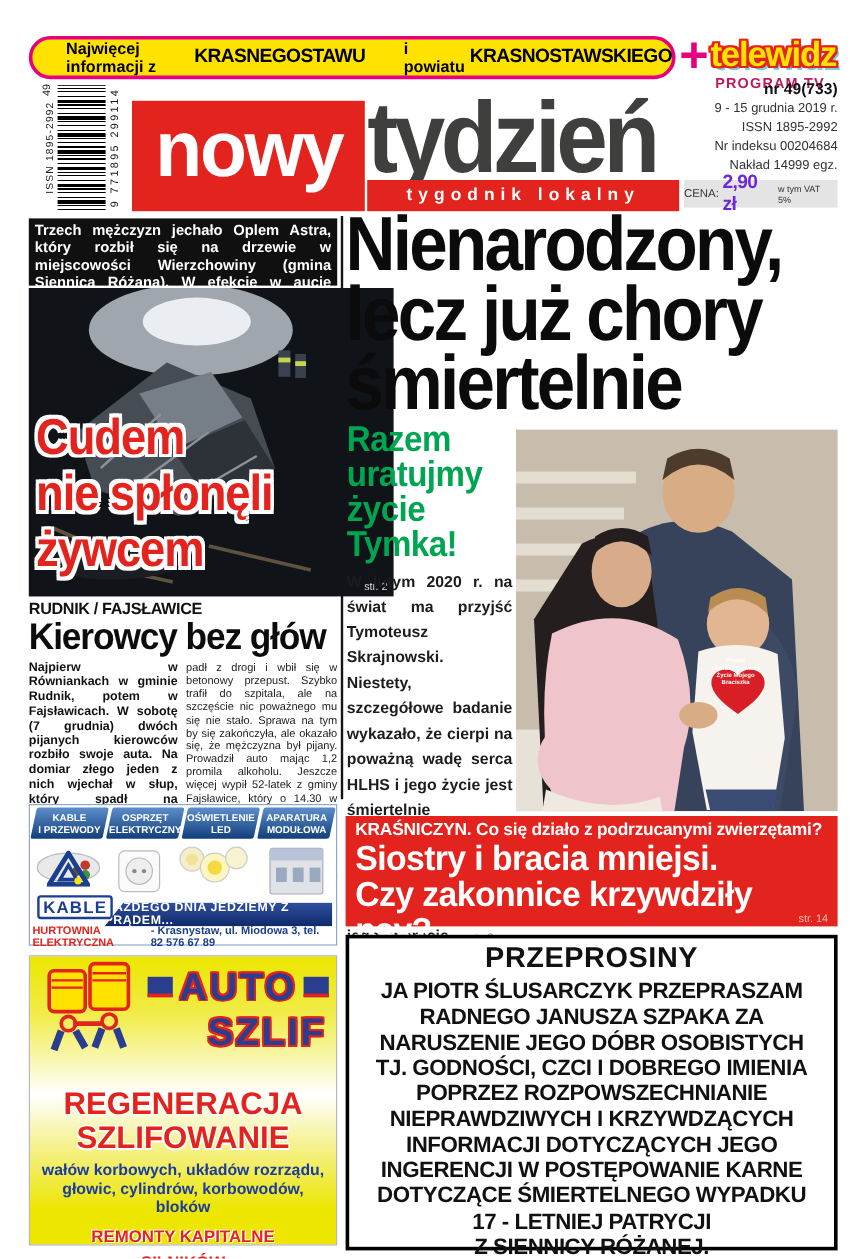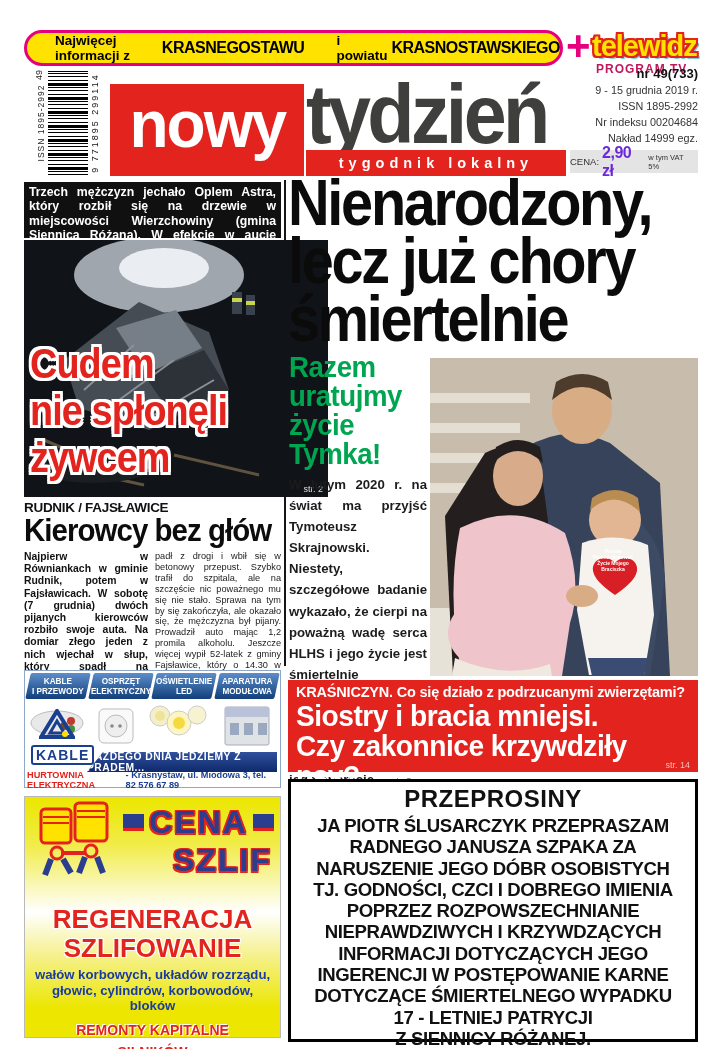--- a/index.html
+++ b/index.html
@@ -284,21 +284,21 @@
         <rect x="8" y="8" width="30" height="34" rx="4" fill="#ffe200" stroke="#e3231d" stroke-width="3"></rect>
         <rect x="42" y="2" width="32" height="38" rx="4" fill="#ffe200" stroke="#e3231d" stroke-width="3"></rect>
         <path d="M10 16 h26 M10 22 h26 M44 10 h28 M44 16 h28" stroke="#e3231d" stroke-width="2"></path>
         <circle cx="24" cy="52" r="6" fill="none" stroke="#e3231d" stroke-width="3"></circle>
         <circle cx="58" cy="50" r="6" fill="none" stroke="#e3231d" stroke-width="3"></circle>
         <path d="M18 58 l-6 16 M30 58 l8 14 M52 56 l-6 16 M64 56 l6 16" stroke="#2a3d8f" stroke-width="6"></path>
         <path d="M28 52 h24" stroke="#e3231d" stroke-width="4"></path>
       </svg>
       <div class="szlif-row szlif-row1">
         <div class="bar"></div>
-        <div class="szlif-brand">CENA</div>
+        <div class="szlif-brand">AUTO</div>
         <div class="bar"></div>
       </div>
       <div class="szlif-row szlif-row2">
         <div class="bar"></div>
         <div class="szlif-brand">SZLIF</div>
         <div class="bar"></div>
       </div>
     </div>
     <div class="szlif-h1 pre">REGENERACJA
 SZLIFOWANIE</div>

